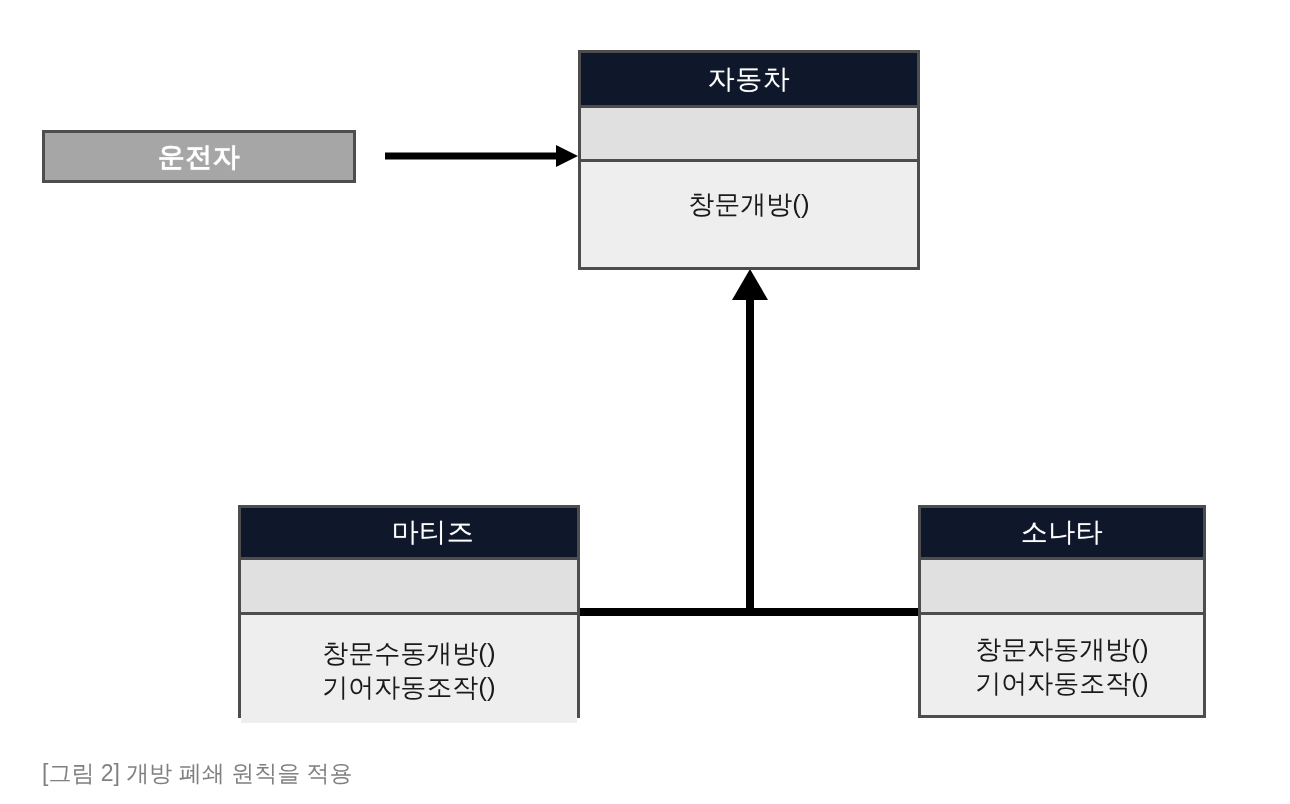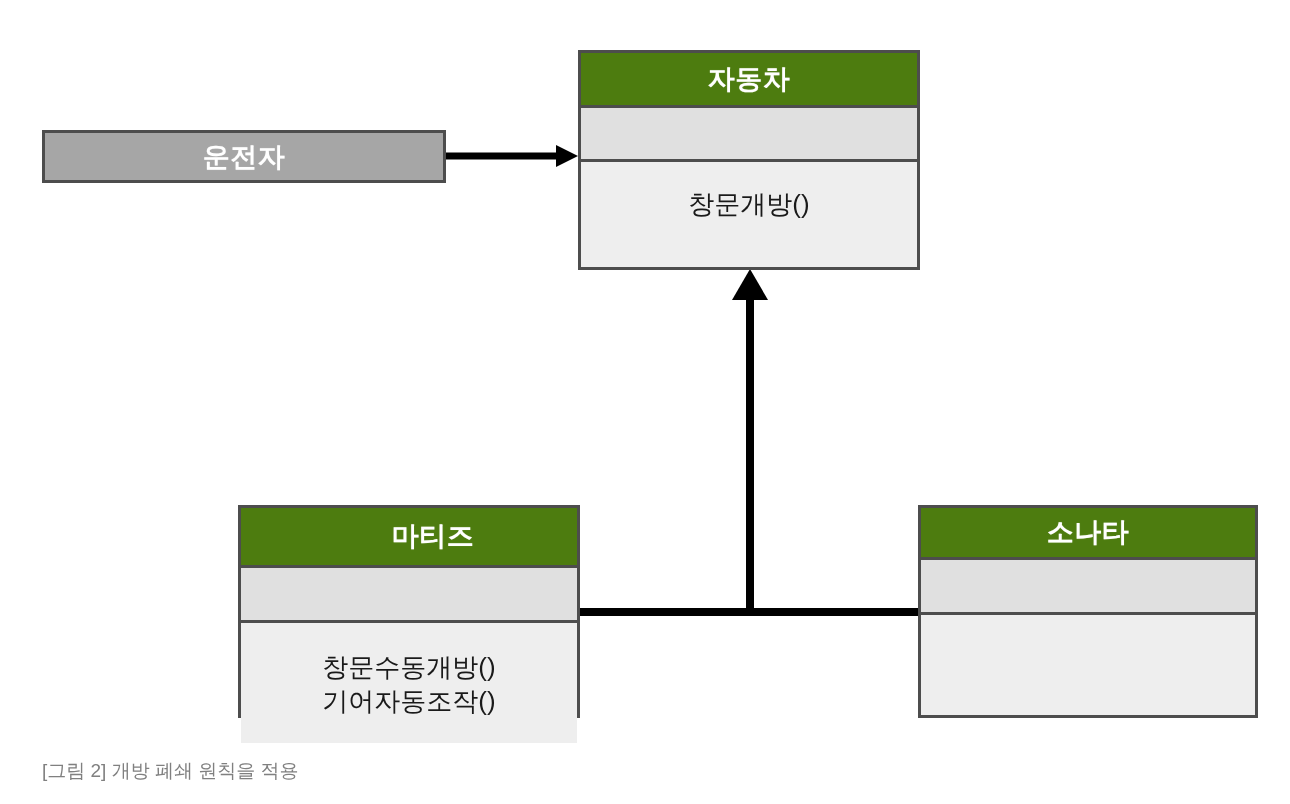--- a/index.html
+++ b/index.html
@@ -34,23 +34,23 @@
   
   .class-box {
     position: absolute;
     box-sizing: border-box;
     border: 3px solid #4d4d4d;
     background: #eeeeee;
     z-index: 2;
   }
   .cb-header {
     box-sizing: border-box;
-    background: #4d7c0f;
+    background: #0f172a;
     color: #ffffff;
-    font-weight: bold;
+    font-weight: normal;
     font-size: 27px;
     line-height: 1;
     display: flex;
     align-items: center;
     justify-content: center;
     border-bottom: 3px solid #4d4d4d;
     letter-spacing: 0.5px;
     text-shadow: 0 0 1px rgba(255,255,255,0.35);
   }
   .cb-attrs {
@@ -90,21 +90,21 @@
     z-index: 2;
     letter-spacing: 0.5px;
     text-shadow: 0 0 1px rgba(255,255,255,0.35);
   }
 
   
   .caption {
     position: absolute;
     left: 42px;
     top: 758px;
-    font-size: 19px;
+    font-size: 23px;
     color: #808080;
     white-space: nowrap;
   }
 </style>
 </head>
 <body>
 
 <div id="canvas">
 
   <svg id="connectors" viewBox="0 0 1290 804" width="1290" height="804">
@@ -117,41 +117,45 @@
     <g>
 
       <line x1="578" y1="612" x2="921" y2="612" stroke="#000000" stroke-width="8"></line>
 
       <line x1="750" y1="615" x2="750" y2="288" stroke="#000000" stroke-width="8"></line>
 
       <polygon points="750,269 732,300 768,300" fill="#000000"></polygon>
     </g>
   </svg>
 
-  <div class="actor-box" style="left:42px; top:130px; width:404px; height:53px;">
+  <div class="actor-box" style="left:42px; top:130px; width:314px; height:53px;">
     <span>운전자</span>
   </div>
 
   <div class="class-box" style="left:578px; top:50px; width:342px; height:220px;">
     <div class="cb-header" style="height:55px;">자동차</div>
     <div class="cb-attrs" style="height:54px;"></div>
     <div class="cb-methods" style="height:83px;text-align:right;">
       <span>창문개방()</span>
     </div>
   </div>
 
   <div class="class-box" style="left:238px; top:505px; width:342px; height:213px;">
-    <div class="cb-header" style="height:60px;padding-left:48px;">마티즈</div>
+    <div class="cb-header" style="height:52px;padding-left:48px;">마티즈</div>
     <div class="cb-attrs" style="height:55px;"></div>
-    <div class="cb-methods" style="height:120px;">
+    <div class="cb-methods" style="height:108px;">
       <span>창문수동개방()</span>
       <span>기어자동조작()</span>
     </div>
   </div>
 
-  <div class="class-box" style="left:918px; top:505px; width:340px; height:213px;">
+  <div class="class-box" style="left:918px; top:505px; width:288px; height:213px;">
     <div class="cb-header" style="height:52px;">소나타</div>
     <div class="cb-attrs" style="height:55px;"></div>
+    <div class="cb-methods" style="height:100px;">
+      <span>창문자동개방()</span>
+      <span>기어자동조작()</span>
+    </div>
   </div>
 
   <div class="caption">[그림 2] 개방 폐쇄 원칙을 적용</div>
 
 </div>
 
 </body></html>

